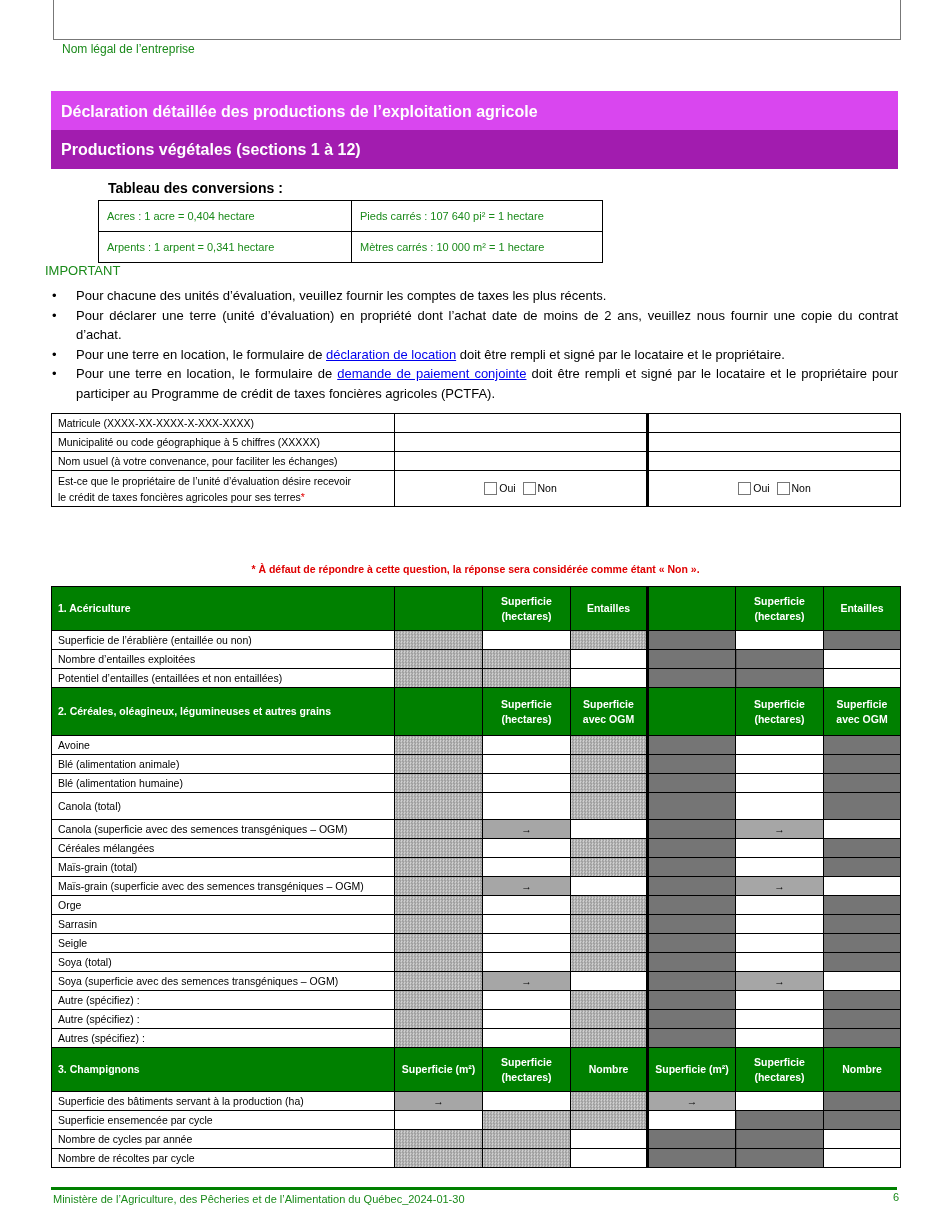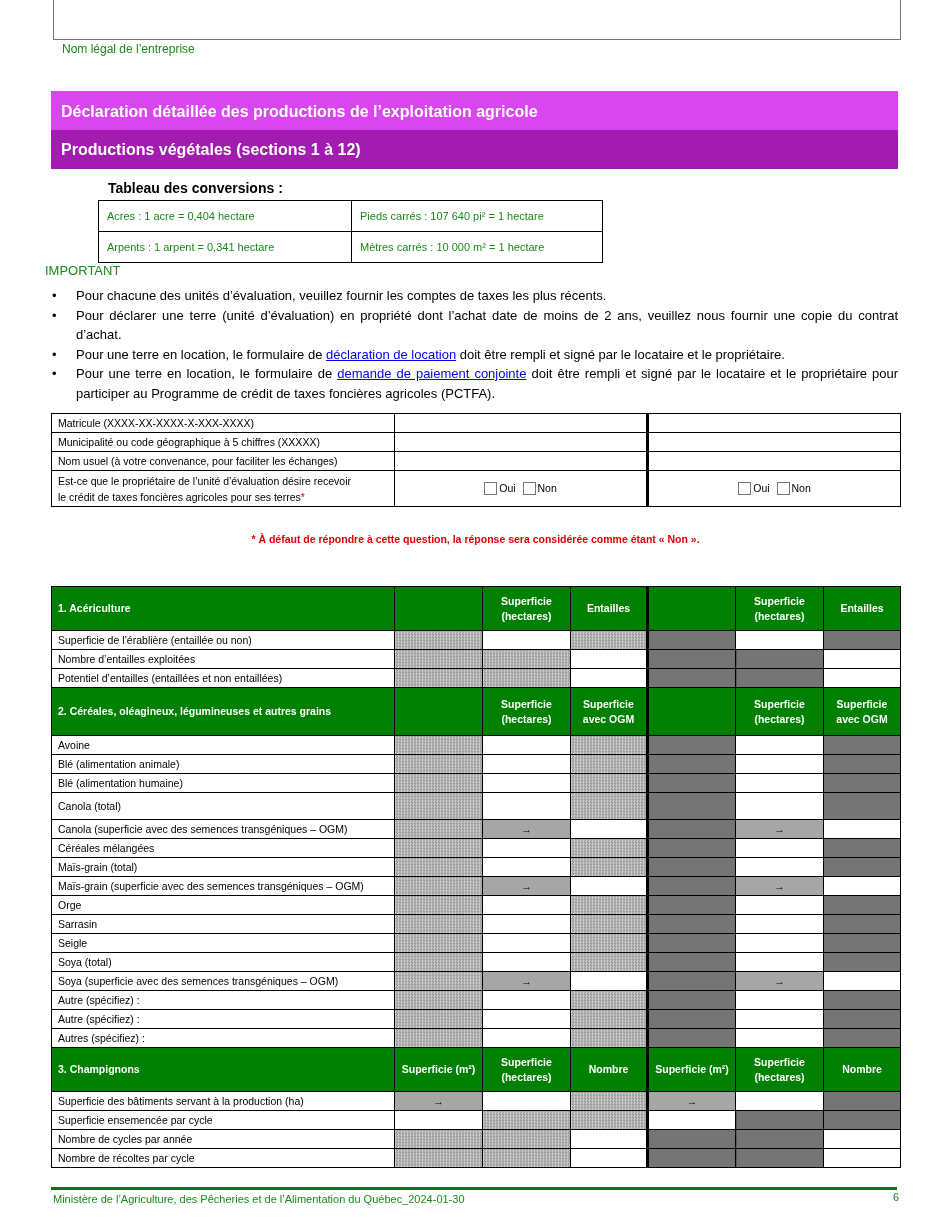--- a/index.html
+++ b/index.html
@@ -36,21 +36,21 @@
     background-size: 3px 3px; }
   .hatch2 { background-color: #c8c8c8;
     background-image: repeating-linear-gradient(0deg, #9a9a9a 0 1px, #dcdcdc 1px 2px),
                       repeating-linear-gradient(90deg, #9a9a9a 0 1px, transparent 1px 2px);
     background-blend-mode: multiply; }
   .arrow { background: #a6a6a6; text-align: center !important; font-size: 12px; }
 
   .cb { display: inline-block; width: 13px; height: 13px; border: 1px solid #777; vertical-align: -3px; margin-right: 2px; background:#fff; }
   .cbwrap { text-align: center; font-size: 10.5px; }
 
-  .note { position: absolute; left: 51px; width: 849px; top: 533px; text-align: center; color: #e00000; font-weight: bold; font-size: 10.5px; }
+  .note { position: absolute; left: 51px; width: 849px; top: 563px; text-align: center; color: #e00000; font-weight: bold; font-size: 10.5px; }
 
   .footer-line { position: absolute; left: 51px; top: 1187px; width: 846px; height: 3px; background: #008000; }
   .footer-text { position: absolute; left: 53px; top: 1193px; color: #1a8a1a; font-size: 11px; }
   .footer-page { position: absolute; left: 893px; top: 1191px; color: #1a8a1a; font-size: 11px; }
 </style>
 </head>
 <body>
 
 <div class="name-box"></div>
 <div class="name-label">Nom légal de l’entreprise</div>

